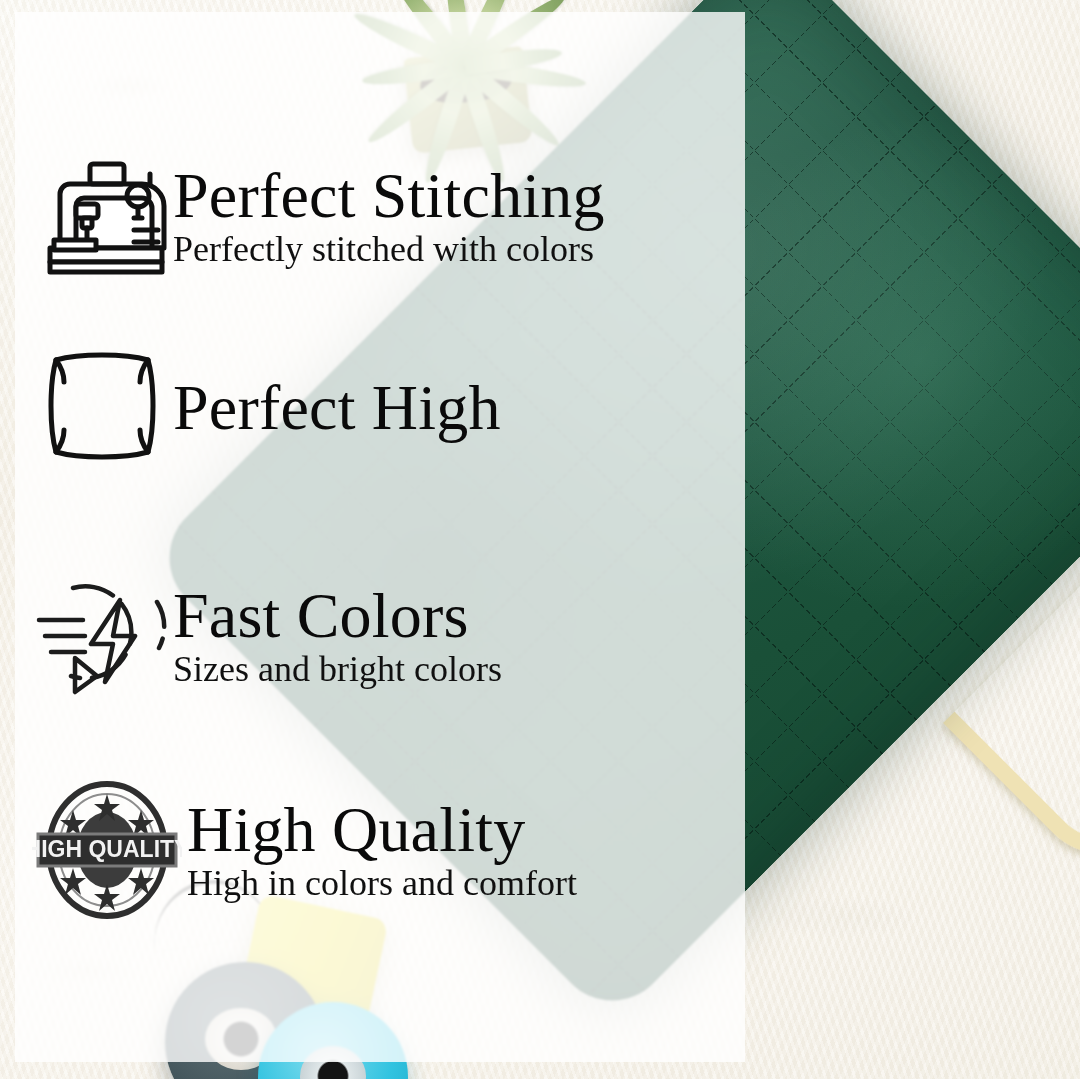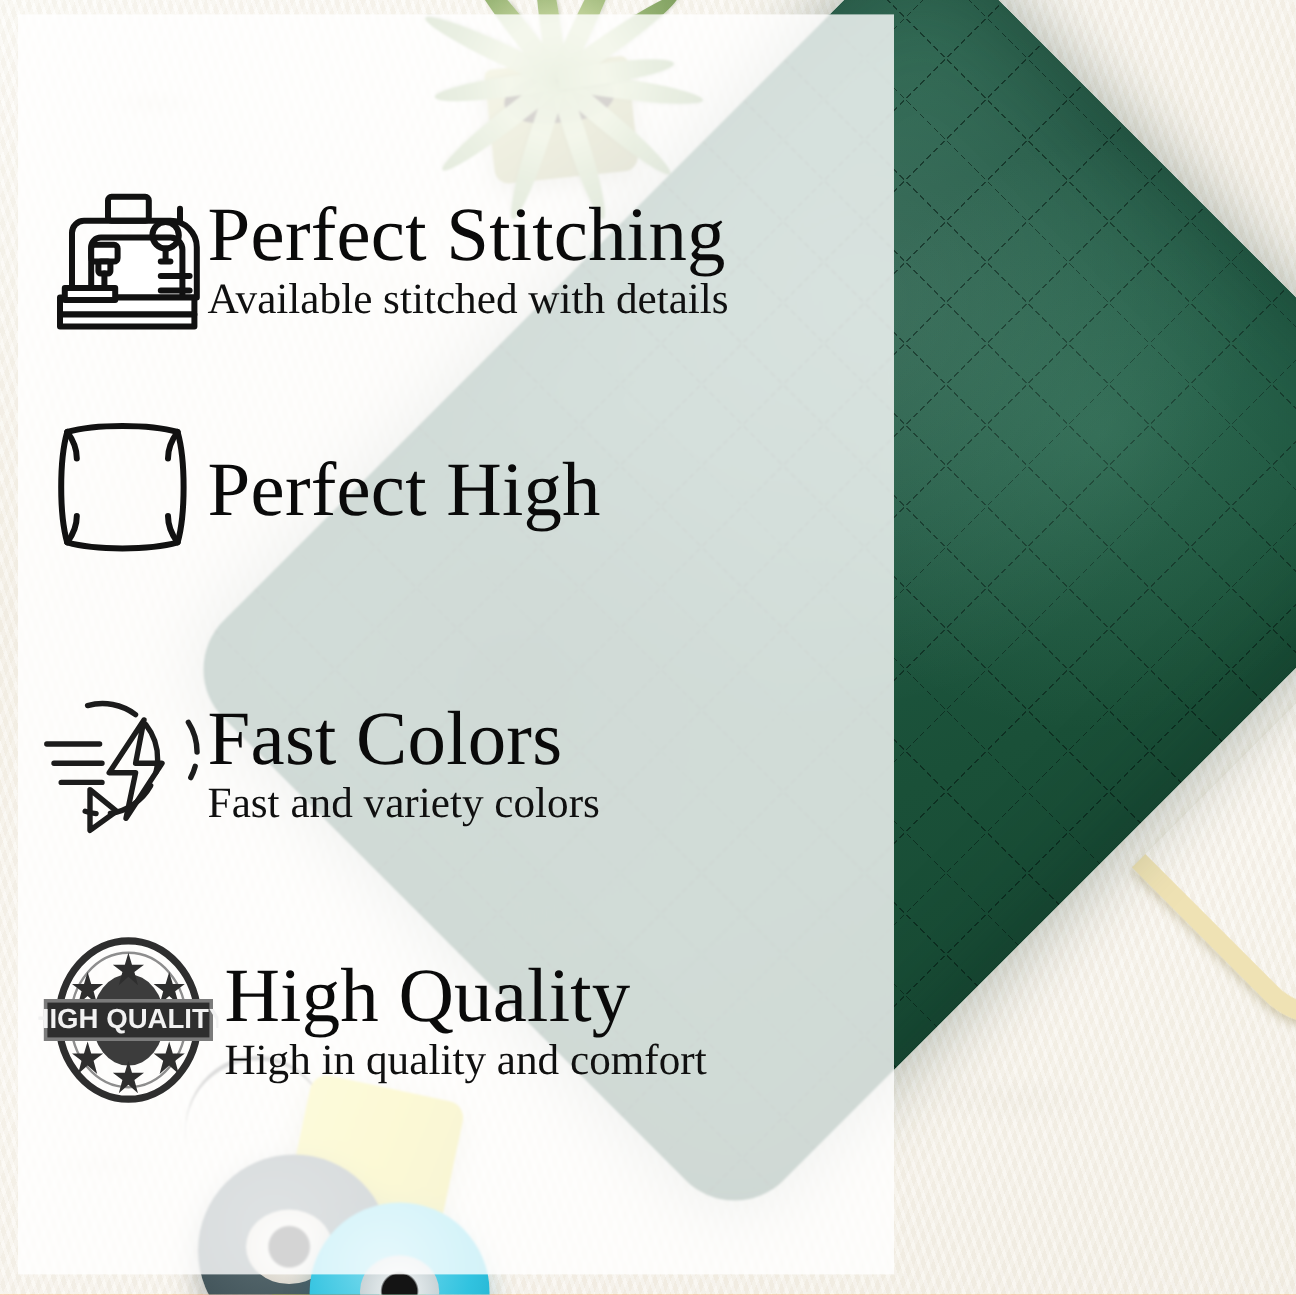--- a/index.html
+++ b/index.html
@@ -1,19 +1,19 @@
 <!DOCTYPE html>
 <html><head>
 <meta charset="utf-8">
 <style>
   html,body{margin:0;padding:0;background:#fff;}
   .stage{
     position:relative;width:1080px;height:1079px;overflow:hidden;
     font-family:"Liberation Serif", serif;
-    background:#f97316;
+    background:#737373;
   }
 
   
   .photo{position:absolute;inset:0;overflow:hidden;}
   .fur{
     position:absolute;inset:0;
     background:
       radial-gradient(ellipse 60px 18px at 12% 8%, rgba(232,226,211,.55), transparent 70%),
       radial-gradient(ellipse 80px 22px at 30% 22%, rgba(236,231,218,.5), transparent 70%),
       radial-gradient(ellipse 70px 20px at 62% 12%, rgba(228,221,205,.45), transparent 70%),
@@ -220,21 +220,21 @@
           <path d="M100 55v10"></path>
           <path d="M96 66h8"></path>
           <path d="M96 78h24M96 90h24"></path>
           <path d="M12 96h112v14H12z" fill="#fff"></path>
           <path d="M12 110h112v10H12z" fill="#fff"></path>
           <path d="M16 88h42v10H16z" fill="#fff"></path>
         </svg>
       </div>
       <div class="txt">
         <span class="title">Perfect Stitching</span>
-        <span class="sub">Available stitched with details</span>
+        <span class="sub">Perfectly stitched with colors</span>
       </div>
     </div>
 
     <div class="feature f2">
       <div class="icon">
         <svg width="130" height="128" viewBox="0 0 130 128" fill="none" stroke="#111" stroke-width="5" stroke-linejoin="round" stroke-linecap="round">
           <path d="M18 16c14-4 28-5 46-5s32 1 46 5c4 14 5 26 5 46s-1 32-5 46c-14 4-28 5-46 5s-32-1-46-5c-4-14-5-26-5-46s1-32 5-46z"></path>
           <path d="M18 16c6 8 8 14 8 22"></path>
           <path d="M110 16c-6 8-8 14-8 22"></path>
           <path d="M18 108c6-8 8-14 8-22"></path>
@@ -251,21 +251,21 @@
         <svg width="136" height="128" viewBox="0 0 136 128" fill="none" stroke="#1c1c1c" stroke-width="4.5" stroke-linejoin="round" stroke-linecap="round">
           <path d="M38 16a46 46 0 1 1-2 88" stroke-dasharray="42 12"></path>
           <path d="M122 30a46 46 0 0 1 2 46" stroke-dasharray="26 12"></path>
           <path d="M85 28 56 72h22l-8 38 30-46H78z"></path>
           <path d="M40 86 62 104l-22 16z"></path>
           <path d="M4 48h44M10 64h40M16 80h34"></path>
         </svg>
       </div>
       <div class="txt">
         <span class="title">Fast Colors</span>
-        <span class="sub">Fast and variety colors</span>
+        <span class="sub">Sizes and bright colors</span>
       </div>
     </div>
 
     <div class="feature f4">
       <div class="icon">
         <svg width="150" height="140" viewBox="0 0 150 140">
           <g fill="#2e2e2e">
             <ellipse cx="75" cy="70" rx="58" ry="66" fill="none" stroke="#2e2e2e" stroke-width="6"></ellipse>
             <ellipse cx="75" cy="70" rx="48" ry="56" fill="none" stroke="#8d8d8d" stroke-width="2"></ellipse>
             <ellipse cx="75" cy="70" rx="30" ry="38" fill="#3c3c3c"></ellipse>
@@ -277,18 +277,18 @@
               <polygon points="109,88 112,98 122,98 114,104 117,115 109,108 101,115 104,104 96,98 106,98"></polygon>
               <polygon points="75,104 78,114 88,114 80,120 83,131 75,124 67,131 70,120 62,114 72,114"></polygon>
             </g>
             <rect x="6" y="54" width="138" height="32" fill="#2e2e2e" stroke="#7b7b7b" stroke-width="3"></rect>
           </g>
           <text x="75" y="77" text-anchor="middle" font-family="Liberation Sans, sans-serif" font-size="23" font-weight="bold" fill="#f2f2f2" letter-spacing="0">HIGH QUALITY</text>
         </svg>
       </div>
       <div class="txt">
         <span class="title">High Quality</span>
-        <span class="sub">High in quality and comfort</span>
+        <span class="sub">High in colors and comfort</span>
       </div>
     </div>
 
   </div>
 </div>
 
 </body></html>

